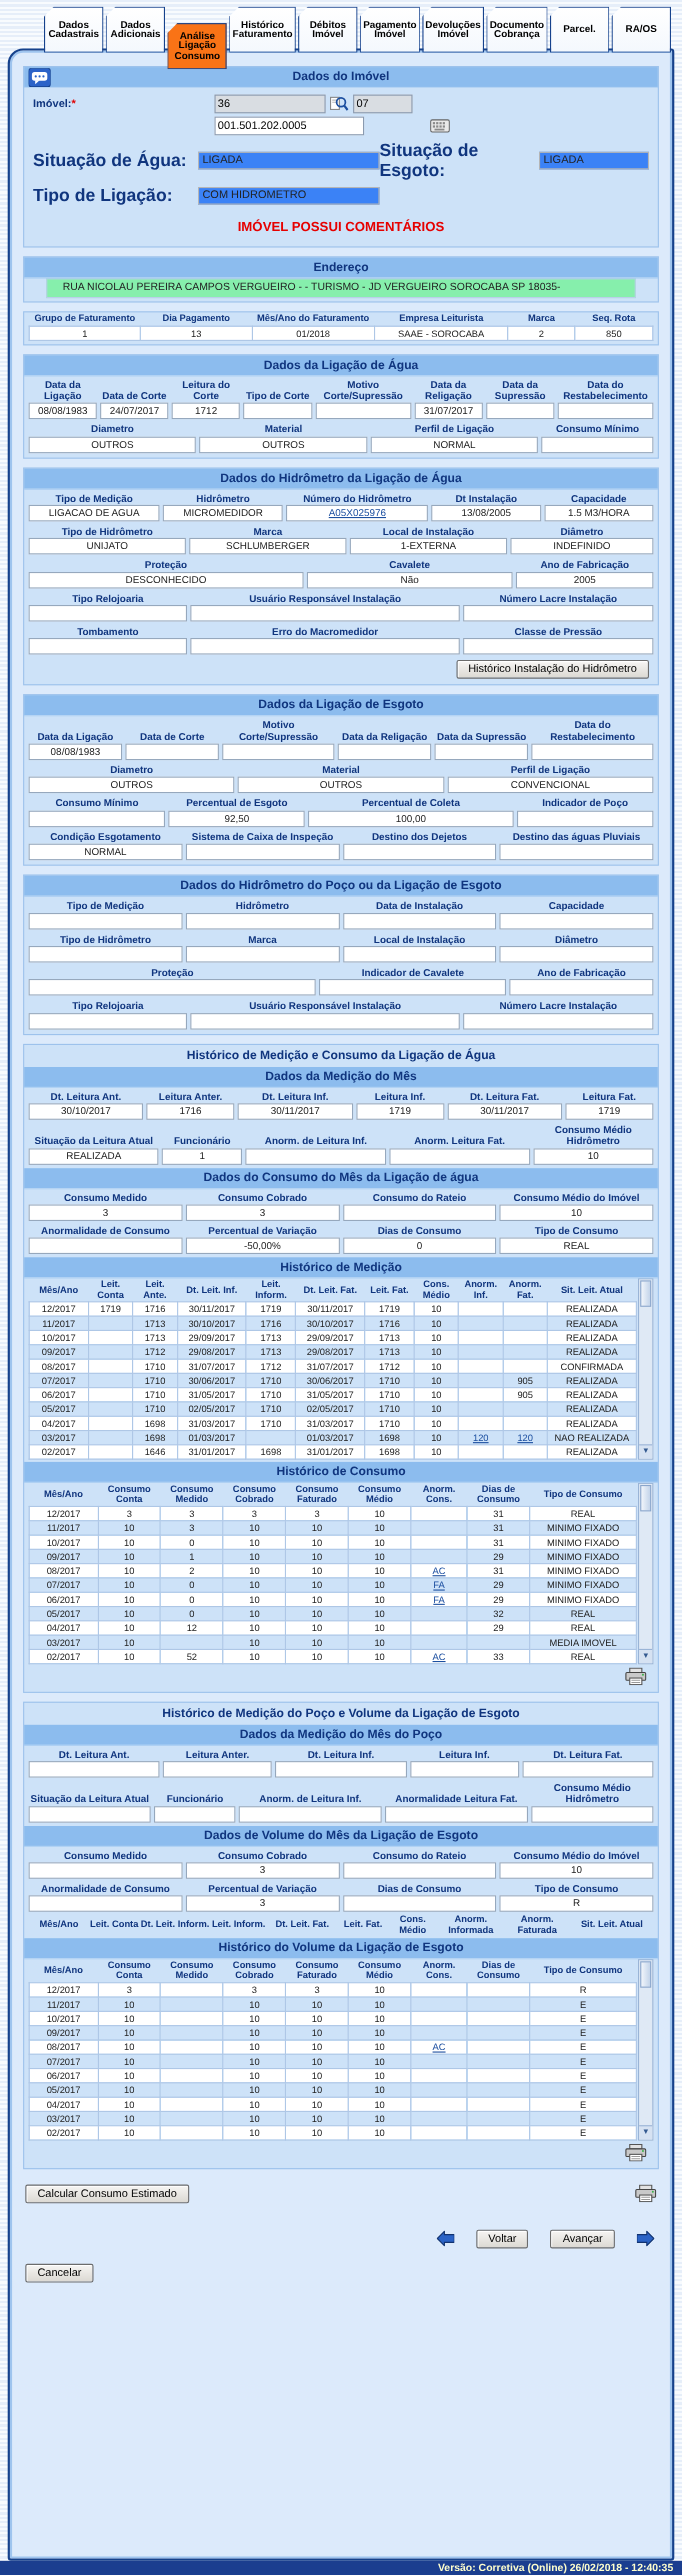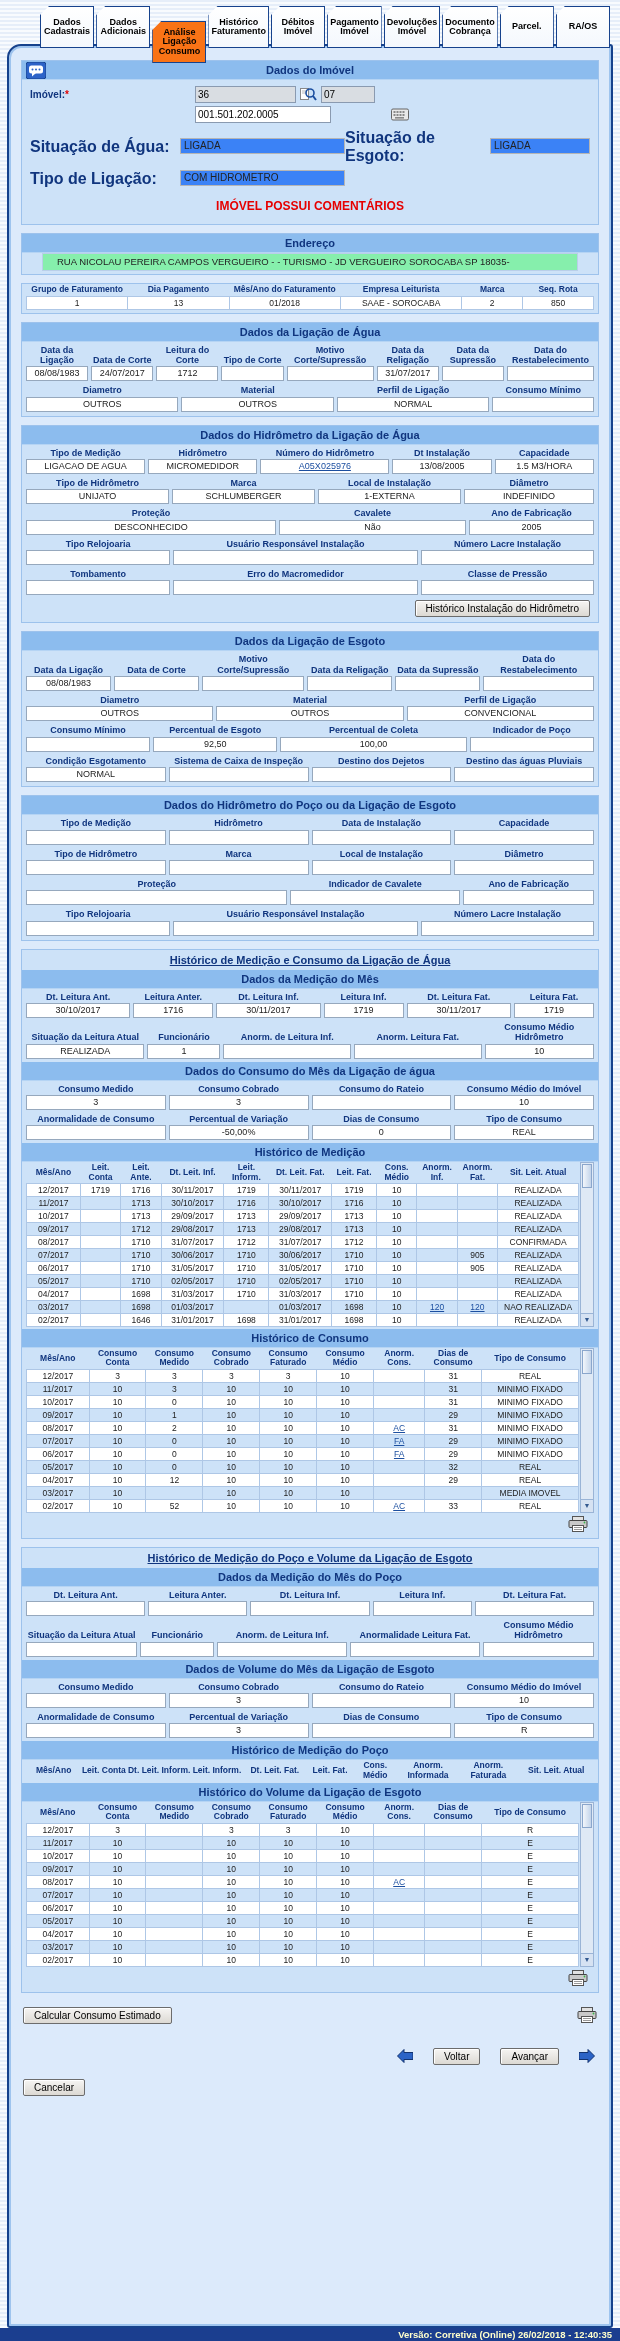--- a/index.html
+++ b/index.html
@@ -23,21 +23,21 @@
     box-shadow:inset 0 0 0 2px #9ec4ee;padding:8px 6px 6px 6px;box-sizing:border-box;overflow:hidden;
   }
   .sec{margin:6px 6px 8px 6px;background:#cde2f8;border:1px solid #9dc2ec;padding-bottom:3px;}
   .sec-title{
     position:relative;background:#8cbcee;color:#10357e;font-weight:bold;font-size:11px;
     text-align:center;padding:3px 2px;border-bottom:1px solid #b5d4f4;
   }
   .sec-title.inner{margin-top:2px;}
   .ul-title{
     color:#10357e;font-weight:bold;font-size:11px;text-align:center;
-    text-decoration:underline;padding:4px 0 2px 0;
+    padding:4px 0 2px 0;
   }
   .frow{display:flex;gap:3px;padding:1px 4px;align-items:flex-end;}
   .fcell{display:flex;flex-direction:column;align-items:center;min-width:0;}
   .flabel{color:#10357e;font-weight:bold;font-size:9px;text-align:center;line-height:1.15;padding:2px 0 1px 0;}
   .fvalue{
     background:#fff;border:1px solid #96a8bd;width:100%;min-height:13px;
     font-size:9px;line-height:13px;text-align:center;color:#222;box-sizing:border-box;
     overflow:hidden;white-space:nowrap;
   }
   .fvalue.lk{color:#1c4fa0;text-decoration:underline;cursor:pointer;}
@@ -1069,21 +1069,20 @@
             <div class="flabel">Dias de Consumo</div>
             <div class="fvalue">&nbsp;</div>
           </div>
           <div class="fcell" style="flex: 1 1 0%;">
             <div class="flabel">Tipo de Consumo</div>
             <div class="fvalue">R</div>
           </div>
         </div>
       </div>
 
-    <div class="sec-title inner">Histórico de Medição do Poço</div>
     <div class="twrap">
       <div class="tcol">
           <table class="dtable">
             <colgroup>
               <col style="width: 9.73%;">
               <col style="width: 7.96%;">
               <col style="width: 11.5%;">
               <col style="width: 8.85%;">
               <col style="width: 11.5%;">
               <col style="width: 7.96%;">

